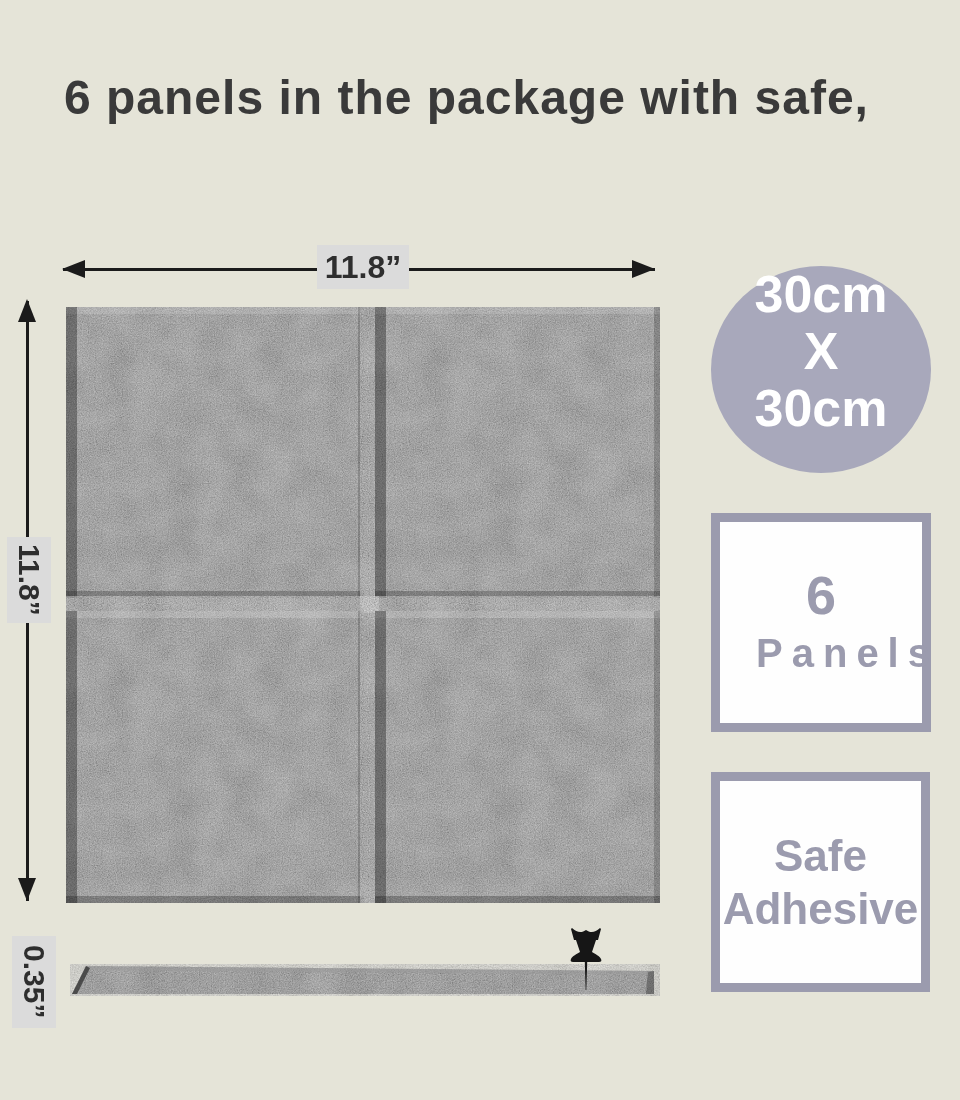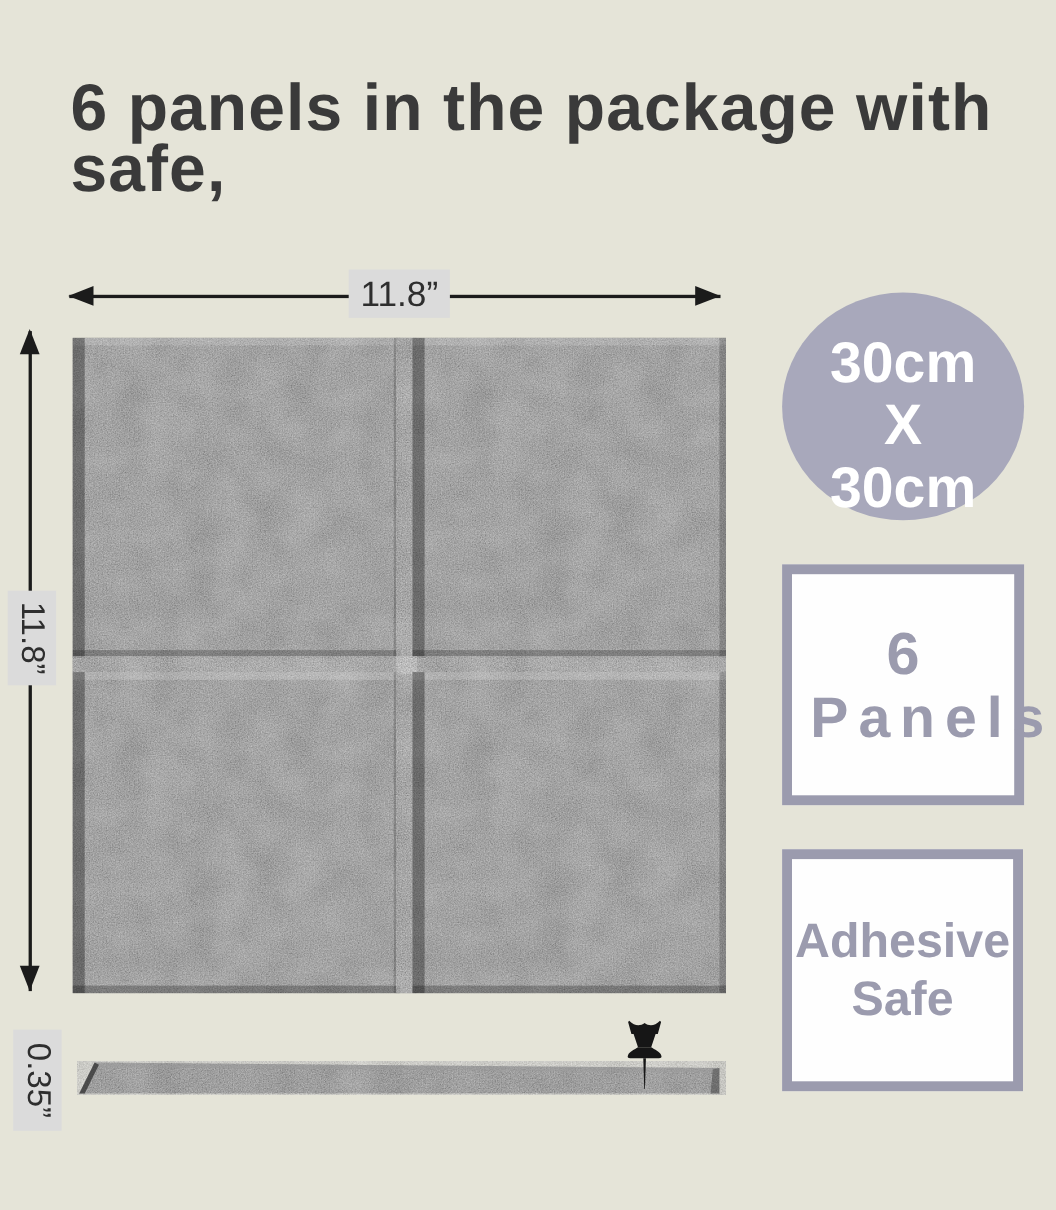--- a/index.html
+++ b/index.html
@@ -6,64 +6,64 @@
   .page{
     position:relative;
     width:960px;height:1100px;
     background:#e5e4d8;
     font-family:"Liberation Sans", sans-serif;
     overflow:hidden;
   }
   
   .title{
     position:absolute;left:64px;top:70px;margin:0;
-    font-size:60px;line-height:56px;font-weight:bold;
+    font-size:48px;line-height:56px;font-weight:bold;
     letter-spacing:1px;color:#3a3a3a;
   }
   .title .tline{display:block;}
 
   
   .hline{position:absolute;left:63px;top:268px;width:592px;height:3px;background:#1b1b1b;}
   .vline{position:absolute;left:26px;top:301px;width:3px;height:600px;background:#1b1b1b;}
   .arrow{position:absolute;width:0;height:0;}
   .arrow-left{left:62px;top:260px;border-top:9px solid transparent;border-bottom:9px solid transparent;border-right:23px solid #1b1b1b;}
   .arrow-right{left:632px;top:260px;border-top:9px solid transparent;border-bottom:9px solid transparent;border-left:23px solid #1b1b1b;}
   .arrow-up{left:18px;top:299px;border-left:9px solid transparent;border-right:9px solid transparent;border-bottom:23px solid #1b1b1b;}
   .arrow-down{left:18px;top:878px;border-left:9px solid transparent;border-right:9px solid transparent;border-top:23px solid #1b1b1b;}
 
   
   .dim-label{
     position:absolute;background:#dbdbdb;color:#2e2e2e;
-    font-weight:normal;display:flex;align-items:center;justify-content:center;
+    font-weight:bold;display:flex;align-items:center;justify-content:center;
   }
   .h-label{left:317px;top:245px;width:92px;height:44px;font-size:32px;}
   .v-label{left:7px;top:537px;width:44px;height:86px;font-size:30px;writing-mode:vertical-rl;}
   .t-label{left:12px;top:936px;width:44px;height:92px;font-size:30px;writing-mode:vertical-rl;}
 
   
   .panel-svg{position:absolute;left:66px;top:307px;}
   .strip-svg{position:absolute;left:70px;top:963px;}
   .pin-svg{position:absolute;left:569px;top:927px;}
   .defs-svg{position:absolute;width:0;height:0;}
 
   
   .circle-badge{
     position:absolute;left:711px;top:266px;width:220px;height:207px;
     background:#a8a8bb;border-radius:50%;
-    display:flex;flex-direction:column;align-items:center;justify-content:flex-end;
+    display:flex;flex-direction:column;align-items:center;justify-content:flex-start;
     color:#ffffff;font-weight:bold;font-size:52px;line-height:57px;text-align:center;
   }
   .square-badge{
     position:absolute;box-sizing:border-box;background:#fefefe;
     border:9px solid #9b9bae;color:#9b9bae;font-weight:bold;text-align:center;
     display:flex;flex-direction:column;align-items:center;justify-content:center;
   }
   .panels-badge{left:711px;top:513px;width:220px;height:219px;}
   .panels-badge .big-num{font-size:54px;line-height:60px;}
-  .panels-badge .panels-word{font-size:52px;line-height:56px;letter-spacing:9px;margin-right:-9px;margin-left:44px;}
+  .panels-badge .panels-word{font-size:40px;line-height:56px;letter-spacing:9px;margin-right:-9px;margin-left:44px;}
   .adhesive-badge{left:711px;top:772px;width:219px;height:220px;font-size:44px;line-height:53px;}
   .adhesive-badge span{display:block;}
 </style>
 </head>
 <body>
 
 <div class="page">
 
   <svg class="defs-svg" aria-hidden="true">
     <defs>
@@ -160,17 +160,17 @@
     <span>X</span>
     <span>30cm</span>
   </div>
 
   <div class="square-badge panels-badge">
     <span class="big-num">6</span>
     <span class="panels-word">Panels</span>
   </div>
 
   <div class="square-badge adhesive-badge">
+    <span>Safe</span>
     <span>Adhesive</span>
-    <span>Safe</span>
   </div>
 
 </div>
 
 </body></html>

